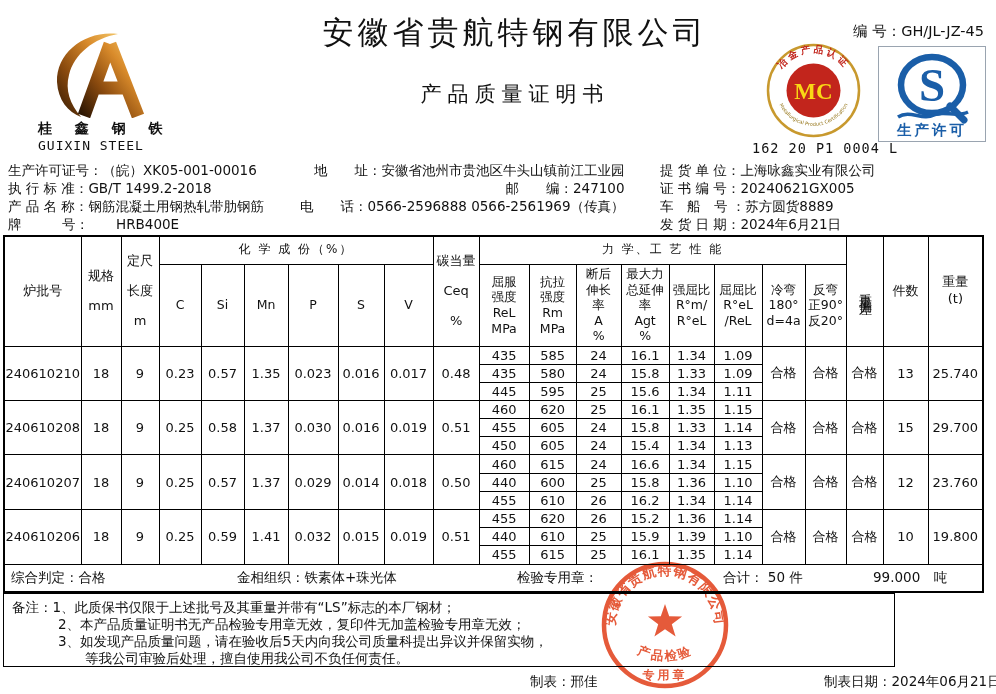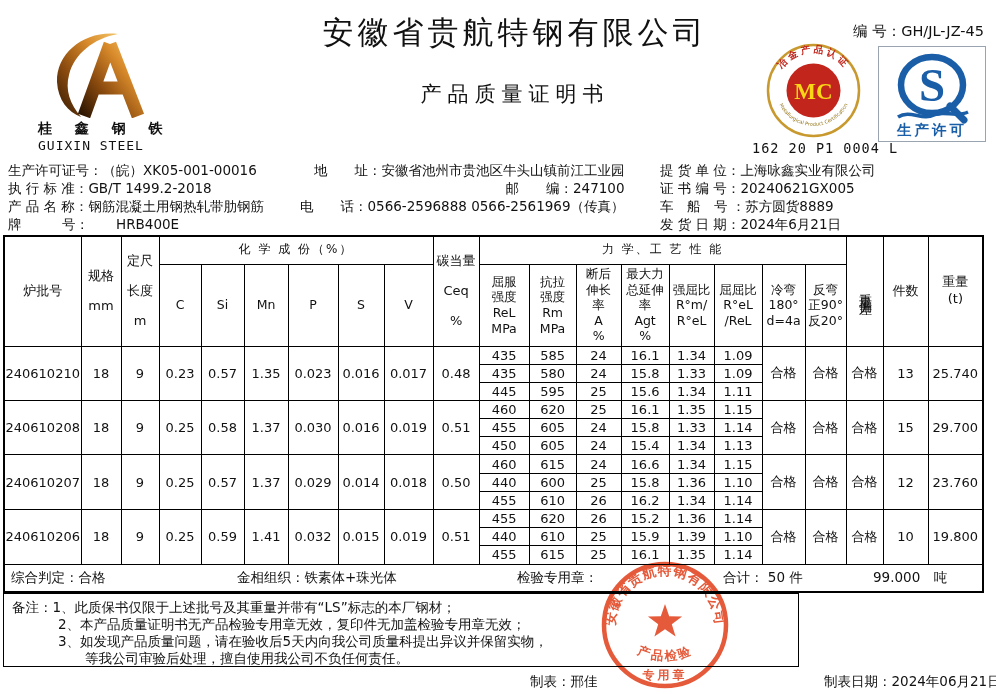--- a/index.html
+++ b/index.html
@@ -35,21 +35,21 @@
   tr.hrow1 { height:28px; } tr.hrow1 th { font-size:12px; letter-spacing:2px; }
   tr.hrow2 { height:82px; } tr.hrow2 th { font-size:12.5px; letter-spacing:0; line-height:1.25; }
   th.spread { line-height:2.3; font-size:13px !important; letter-spacing:0 !important;margin-left:16px; }
   th.plain { font-size:13px !important; letter-spacing:0 !important; }
   .vert-text { writing-mode:vertical-lr; text-orientation:upright; letter-spacing:3px; font-size:13px; }
   .cert-table td { font-size:13px; }
   tr.summary-tr { height:28px;margin-top:43px; }
   td.summary-cell { position:relative; }
   .sum-item { position:absolute; top:50%; transform:translateY(-50%); font-size:13.5px; white-space:nowrap; }
   
-  .notes { position:absolute; left:3px; top:592px; width:796px; height:75px; border:1px solid #000; border-top:2px solid #000; font-size:13.5px; line-height:17px; padding:5px 6px 0 8px; }
+  .notes { position:absolute; left:3px; top:592px; width:892px; height:75px; border:1px solid #000; border-top:2px solid #000; font-size:13.5px; line-height:17px; padding:5px 6px 0 8px; }
   .note-first { white-space:nowrap; }
   .note-line { padding-left:46px; white-space:nowrap; }
   
   .footer { position:absolute; left:0; top:669px; width:996px; height:25px; font-size:13.5px; }
   .footer span { position:absolute; top:4px; white-space:nowrap; }
   .f-inspector { left:55px;margin-top:36px; } .f-tab { left:530px; } .f-date { left:780px;margin-left:44px; }
   
   .stamp { position:absolute; left:598px; top:558px; width:134px; height:134px; opacity:.88; mix-blend-mode:multiply; pointer-events:none; }
 </style>
 </head>

